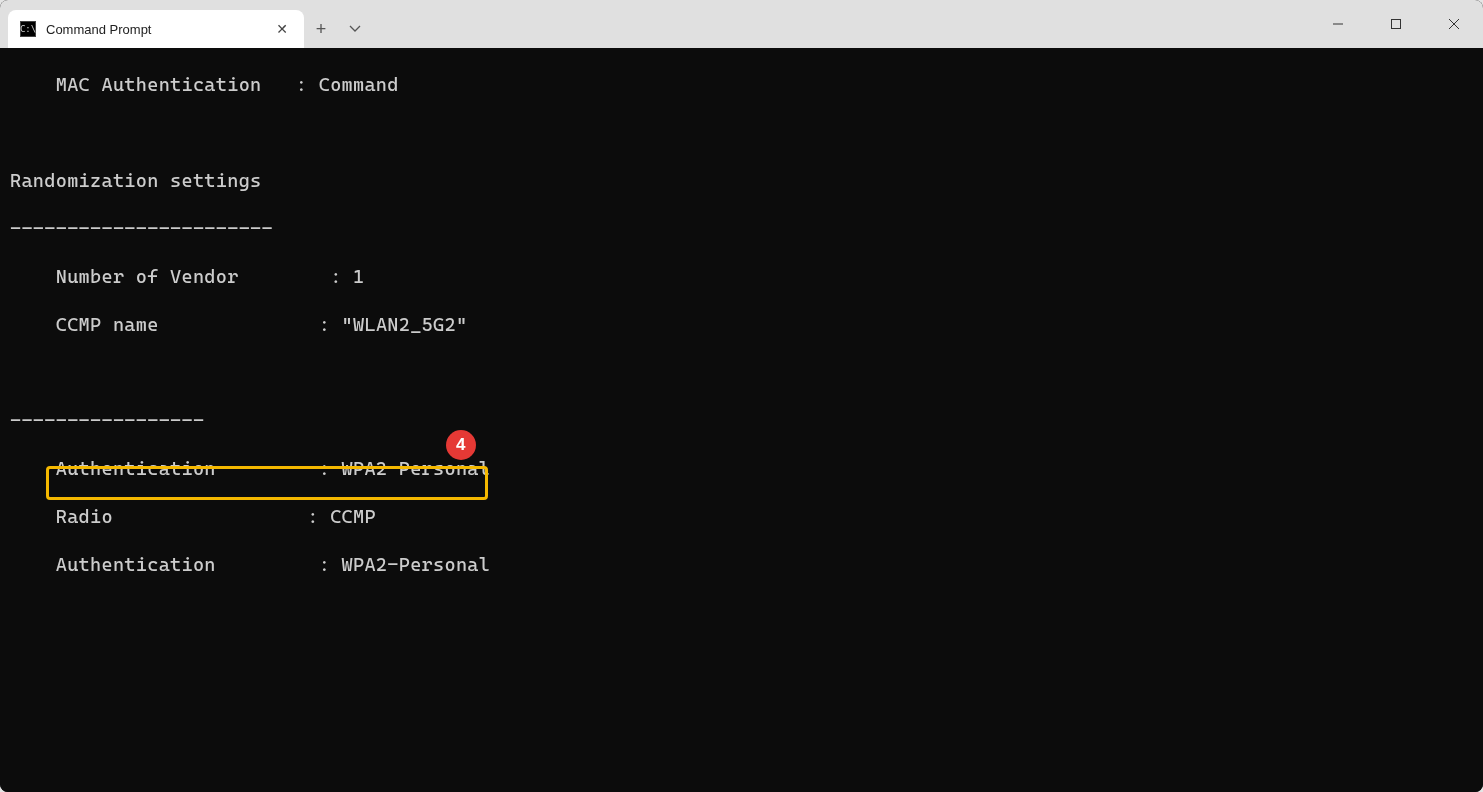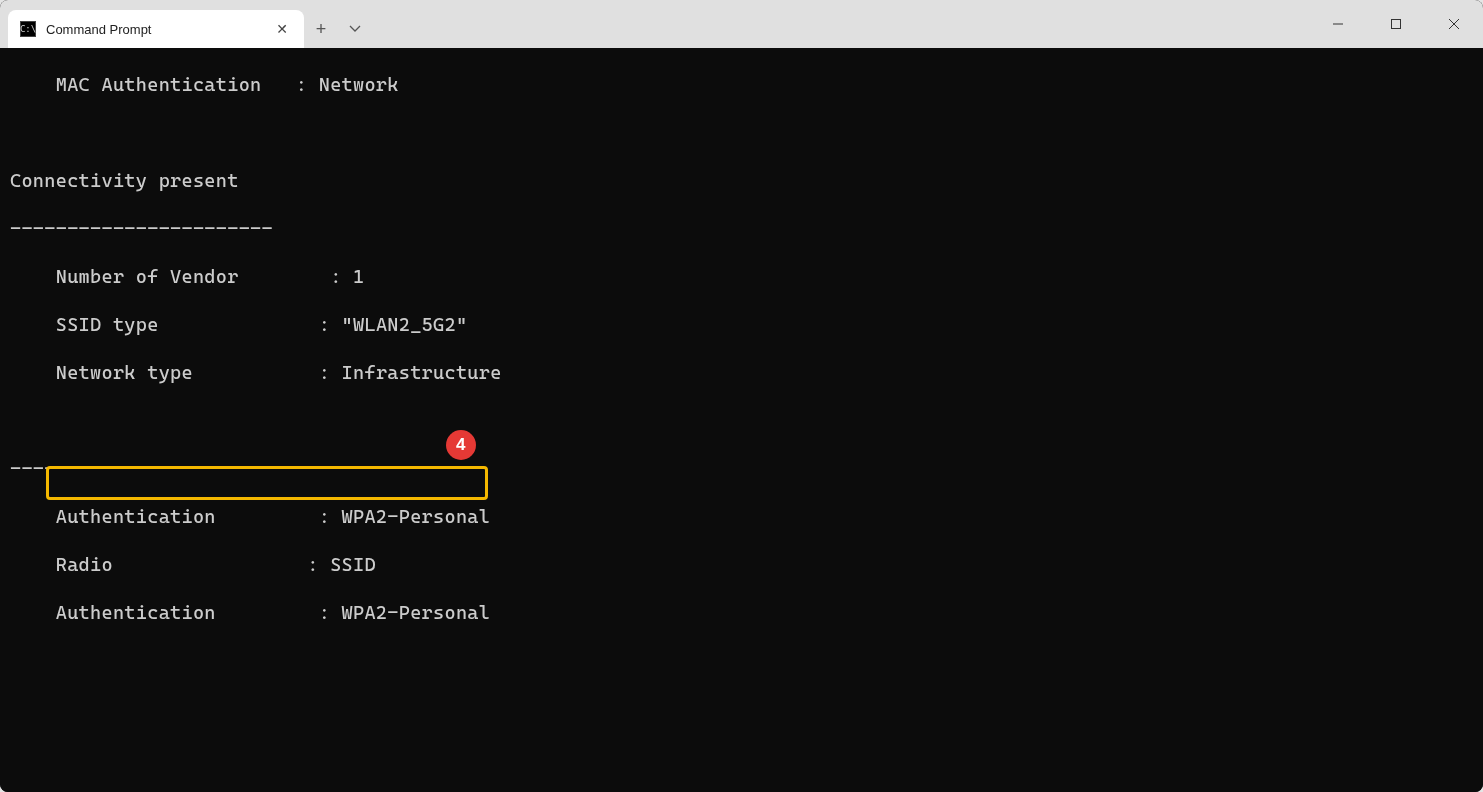--- a/index.html
+++ b/index.html
@@ -177,31 +177,30 @@
       <div class="win-btn">
         <svg viewBox="0 0 12 12">
             <line x1="1" y1="1" x2="11" y2="11"></line>
             <line x1="11" y1="1" x2="1" y2="11"></line>
           </svg>
       </div>
     </div>
   </div>
 
   <div class="terminal">
-<div class="line">    <span>MAC Authentication</span>   : <span>Network</span></div>
+<div class="line">    <span>MAC Authentication</span>   : <span>Command</span></div>
 <div class="blank-line"></div>
-<div class="line">Connectivity present</div>
+<div class="line">Randomization settings</div>
 <div class="line">-----------------------</div>
 <div class="line">    <span>Number of Vendor</span>        : <span>1</span></div>
-<div class="line">    <span>SSID type</span>              : <span>"WLAN2_5G2"</span></div>
-<div class="line">    <span>Network type</span>           : <span>Infrastructure</span></div>
+<div class="line">    <span>CCMP name</span>              : <span>"WLAN2_5G2"</span></div>
 <div class="blank-line"></div>
 <div class="line">-----------------</div>
 <div class="line">    <span>Authentication</span>         : <span>WPA2-Personal</span></div>
-<div class="line">    <span>Radio</span>                 : <span>SSID</span></div>
+<div class="line">    <span>Radio</span>                 : <span>CCMP</span></div>
 <div class="line">    <span>Authentication</span>         : <span>WPA2-Personal</span></div>
 
 
 
 
 
 
 
 
 

